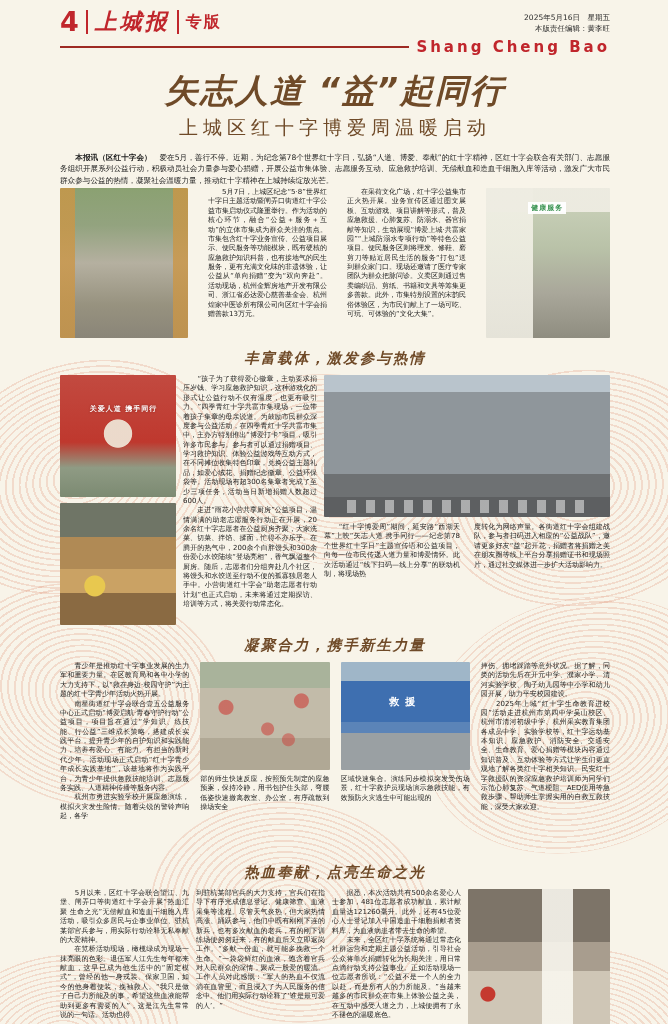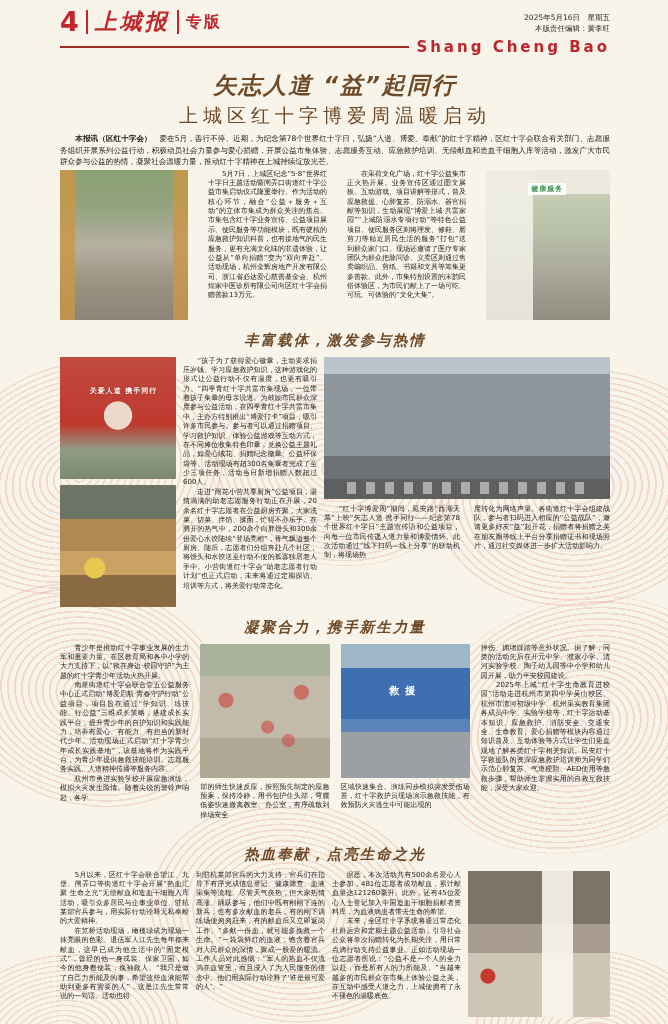--- a/index.html
+++ b/index.html
@@ -21,40 +21,40 @@
   .pagenum{font-size:27px;line-height:1;font-weight:bold;color:#c0262c;}
   .vdiv{width:2px;height:24px;background:#c0262c;}
   .papername{font-size:22px;line-height:1;font-weight:bold;font-style:italic;color:#c0262c;letter-spacing:3px;}
   .edition{font-size:16px;line-height:1;font-weight:bold;color:#c0262c;letter-spacing:2px;}
   .meta{text-align:right;font-size:7.5px;line-height:1.55;color:#2a2a2a;}
   .ruleband{display:flex;align-items:center;gap:7px;margin-top:3px;}
   .rule{flex:1;height:2px;background:#9e2a23;}
   .romanized{font-size:15px;font-weight:bold;color:#c0262c;letter-spacing:3px;}
   
   .headline{text-align:center;margin-top:16px;}
-  .title{font-size:23px;line-height:1.15;font-weight:900;font-style:italic;color:#6f4a28;letter-spacing:2px;}
+  .title{font-size:33px;line-height:1.15;font-weight:900;font-style:italic;color:#6f4a28;letter-spacing:2px;}
   .subtitle{font-size:19px;margin-top:5px;color:#6f4a28;letter-spacing:5px;}
   
-  .intro{margin:4px 0 2px;font-size:7.6px;line-height:1.5;text-align:justify;}
+  .intro{margin:11px 0 2px;font-size:7.6px;line-height:1.5;text-align:justify;}
   .intro .lead{font-weight:bold;}
   
   .sec-heading{text-align:center;font-size:14.5px;font-weight:900;font-style:italic;
     color:#6f4a28;letter-spacing:2px;margin:11px 0 7px;}
   .coltext{font-size:7px;line-height:1.34;text-align:justify;white-space:pre-wrap;overflow:hidden;}
   .photo{position:relative;overflow:hidden;border-radius:1px;}
   .s1-row{display:grid;grid-template-columns:128px 1fr 1fr 124px;gap:20px;height:150px;}
   .s2-row{display:grid;grid-template-columns:116px 134px 1fr;gap:7px;height:250px;}
   .stack{display:flex;flex-direction:column;gap:6px;}
   .stack .photo{flex:1;}
   .s2-right{display:flex;flex-direction:column;gap:6px;}
   .billboard{height:142px;flex:none;}
   .subcols{display:grid;grid-template-columns:1fr 1fr;gap:14px;flex:1;overflow:hidden;}
   .s3-row{display:grid;grid-template-columns:1fr 1fr 1fr 1fr;gap:11px;height:190px;}
   .midcol{display:flex;flex-direction:column;gap:5px;}
-  .midcol .photo{height:134px;flex:none;}
+  .midcol .photo{height:108px;flex:none;}
   .midcol .coltext{flex:1;}
   .s4-row{display:grid;grid-template-columns:1fr 1fr 1fr 1.1fr;gap:7px;height:146px;margin-bottom:10px;}
   
   .ph-market{background:
     linear-gradient(90deg, rgba(203,150,70,.8) 0 12%, rgba(0,0,0,0) 12% 88%, rgba(203,150,70,.8) 88%),
     linear-gradient(180deg,#8ba172 0%,#93a37f 25%,#b5b0a0 50%,#97927f 78%,#8a8578 100%);}
   .ph-booth{background:
     linear-gradient(180deg,rgba(238,236,226,.95) 0 16%, rgba(0,0,0,0) 16%),
     linear-gradient(90deg, rgba(244,242,232,.85) 0 38%, rgba(0,0,0,0) 38%),
     linear-gradient(180deg,#cdd4bd 0%,#b9c2a8 40%,#a9a79a 70%,#8f8d80 100%);}

